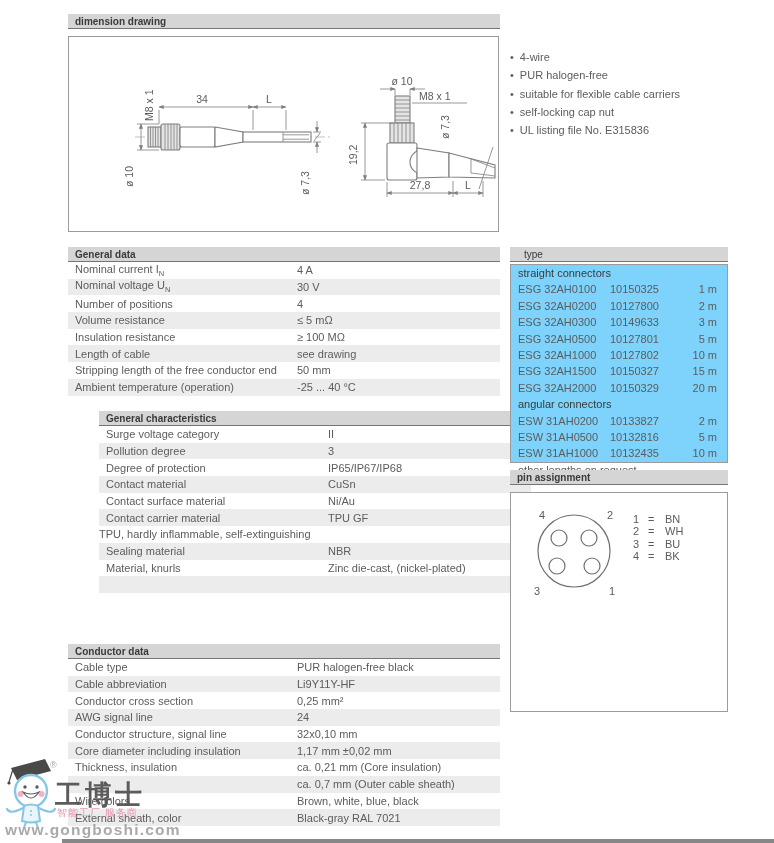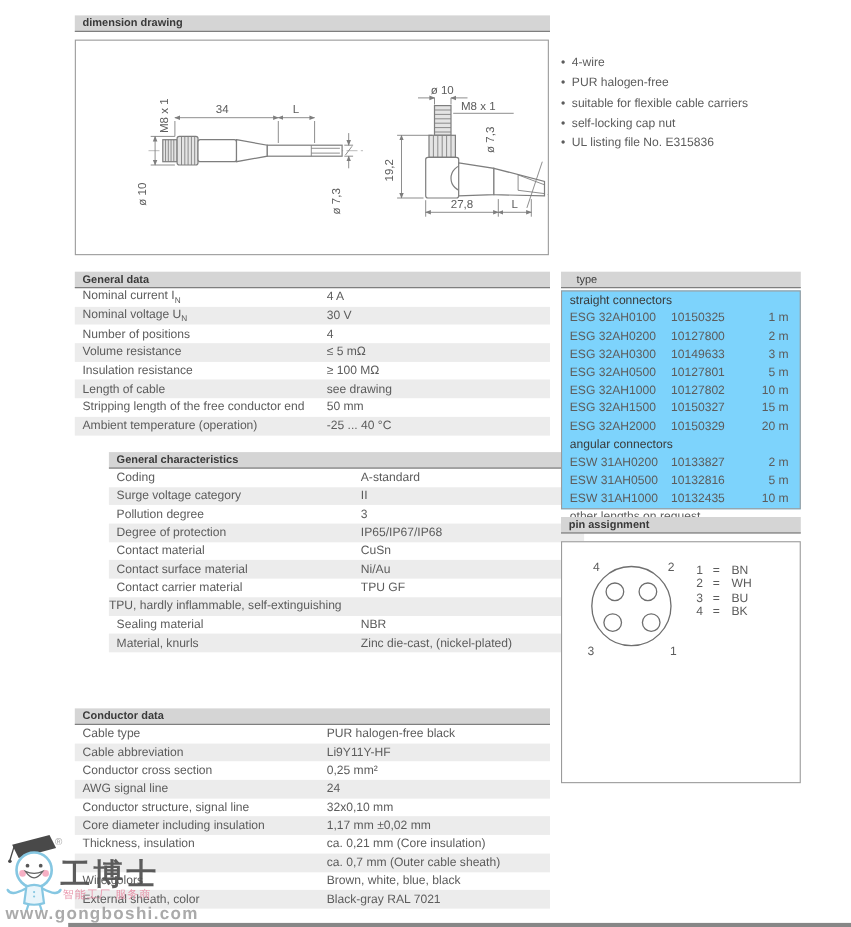--- a/index.html
+++ b/index.html
@@ -170,24 +170,20 @@
     <div class="trow">
         <span class="tlabel">Ambient temperature (operation)</span>
         <span class="tvalue">-25 ... 40 °C</span>
       </div>
   </div>
 </div>
 
 <div class="abs" style="left:68px;top:411px;width:432px;margin-left:31px;">
   <div class="sec-head">General characteristics</div>
   <div class="dtable">
-    <div class="trow">
-        <span class="tlabel">Coding</span>
-        <span class="tvalue">A-standard</span>
-      </div>
     <div class="trow">
         <span class="tlabel">Surge voltage category</span>
         <span class="tvalue">II</span>
       </div>
     <div class="trow">
         <span class="tlabel">Pollution degree</span>
         <span class="tvalue">3</span>
       </div>
     <div class="trow">
         <span class="tlabel">Degree of protection</span>

